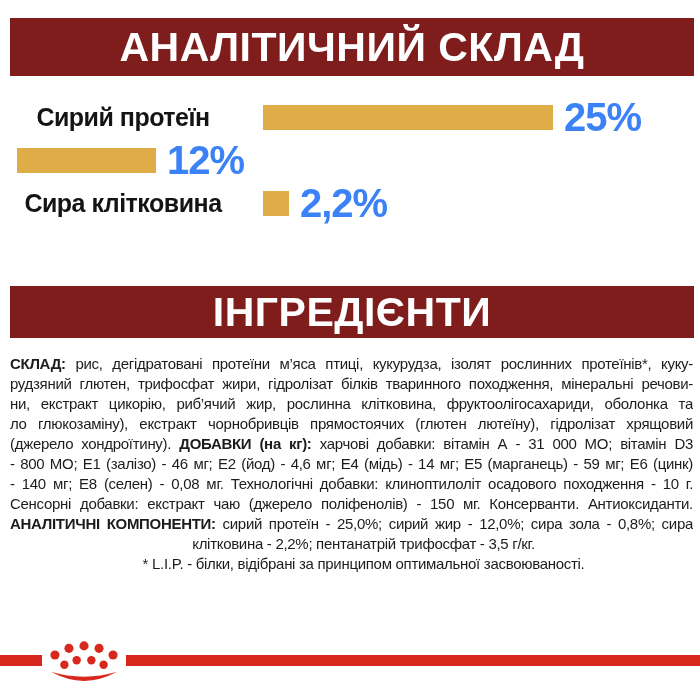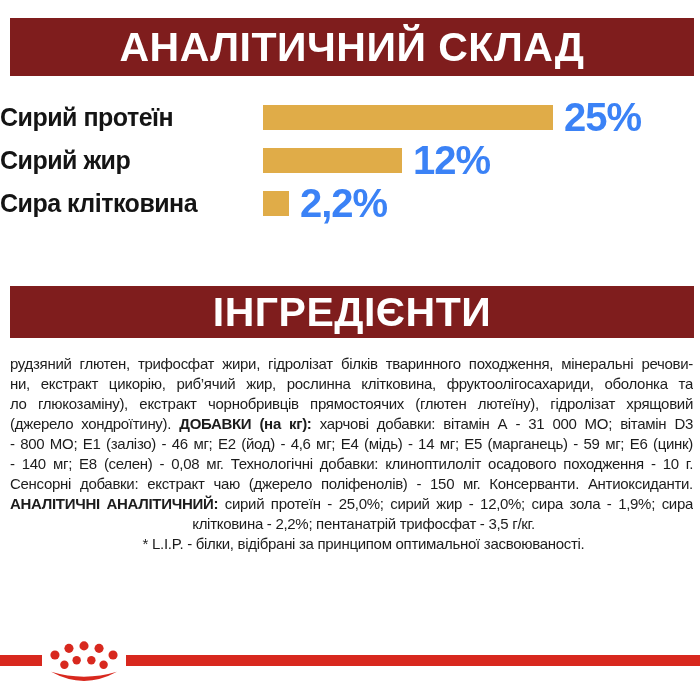--- a/index.html
+++ b/index.html
@@ -8,21 +8,21 @@
 
   
   .band{position:absolute;left:10px;width:684px;background:#7f1d1d;display:flex;align-items:center;justify-content:center;}
   .band1{top:18px;height:58px;}
   .band2{top:286px;height:52px;}
   .band .band-title{color:#ffffff;font-weight:700;font-size:41px;letter-spacing:0.5px;white-space:nowrap;}
 
   
   .chart{position:absolute;left:0;top:96px;width:700px;}
   .crow{display:flex;align-items:center;height:43px;}
-  .clabel{width:246px;text-align:left;font-weight:700;font-size:25px;letter-spacing:-0.5px;color:#141414;white-space:nowrap;}
+  .clabel{width:246px;text-align:center;font-weight:700;font-size:25px;letter-spacing:-0.5px;color:#141414;white-space:nowrap;}
   .cbar{height:25px;margin-left:17px;flex:0 0 auto;}
   .cval{margin-left:11px;font-weight:700;font-size:40px;letter-spacing:-1px;color:#3b82f6;white-space:nowrap;}
 
   
   .bodytext{position:absolute;left:10px;top:354px;width:683px;height:250px;overflow:hidden;
             color:#1C1C1C;font-size:15px;line-height:20px;letter-spacing:-0.3px;}
   .tline{text-align:justify;text-align-last:justify;white-space:nowrap;}
   .tline.nojust{text-align:center;text-align-last:auto;margin-left:24px;}
   .tline .bold{font-weight:700;}
 
@@ -41,44 +41,44 @@
     <span class="band-title">АНАЛІТИЧНИЙ СКЛАД</span>
   </div>
 
   <div class="chart" id="chart">
       <div class="crow">
         <div class="clabel">Сирий протеїн</div>
         <div class="cbar" style="width: 290px; background: rgb(224, 172, 72);"></div>
         <div class="cval">25%</div>
       </div>
       <div class="crow">
-        <div class="clabel">Сирий жир</div>
         <div class="cbar" style="width: 139px; background: rgb(224, 172, 72);"></div>
         <div class="cval">12%</div>
       </div>
       <div class="crow">
         <div class="clabel">Сира клітковина</div>
         <div class="cbar" style="width: 26px; background: rgb(224, 172, 72);"></div>
         <div class="cval">2,2%</div>
       </div>
     </div>
 
   <div class="band band2">
     <span class="band-title">ІНГРЕДІЄНТИ</span>
   </div>
 
   <div class="bodytext" id="bodytext">
+      <div class="tline"><span class="bold">СКЛАД:</span><span> рис, дегідратовані протеїни м’яса птиці, кукурудза, ізолят рослинних протеїнів*, куку-</span></div>
       <div class="tline"><span>рудзяний глютен, трифосфат жири, гідролізат білків тваринного походження, мінеральні речови-</span></div>
       <div class="tline"><span>ни, екстракт цикорію, риб’ячий жир, рослинна клітковина, фруктоолігосахариди, оболонка та</span></div>
       <div class="tline"><span>ло глюкозаміну), екстракт чорнобривців прямостоячих (глютен лютеїну), гідролізат хрящовий</span></div>
       <div class="tline"><span>(джерело хондроїтину). </span><span class="bold">ДОБАВКИ (на кг):</span><span> харчові добавки: вітамін А - 31 000 МО; вітамін D3</span></div>
       <div class="tline"><span>- 800 МО; Е1 (залізо) - 46 мг; Е2 (йод) - 4,6 мг; Е4 (мідь) - 14 мг; Е5 (марганець) - 59 мг; Е6 (цинк)</span></div>
       <div class="tline"><span>- 140 мг; Е8 (селен) - 0,08 мг. Технологічні добавки: клиноптилоліт осадового походження - 10 г.</span></div>
       <div class="tline"><span>Сенсорні добавки: екстракт чаю (джерело поліфенолів) - 150 мг. Консерванти. Антиоксиданти.</span></div>
-      <div class="tline"><span class="bold">АНАЛІТИЧНІ АНАЛІТИЧНИЙ:</span><span> сирий протеїн - 25,0%; сирий жир - 12,0%; сира зола - 1,9%; сира</span></div>
+      <div class="tline"><span class="bold">АНАЛІТИЧНІ КОМПОНЕНТИ:</span><span> сирий протеїн - 25,0%; сирий жир - 12,0%; сира зола - 0,8%; сира</span></div>
       <div class="tline nojust"><span>клітковина - 2,2%; пентанатрій трифосфат - 3,5 г/кг.</span></div>
       <div class="tline nojust"><span>* L.I.P. - білки, відібрані за принципом оптимальної засвоюваності.</span></div>
     </div>
 
   <div class="red-line"></div>
   <div class="line-gap"></div>
   <svg class="crown" viewBox="0 0 100 60" aria-hidden="true">
     <circle cx="8.5" cy="20" r="6.5"></circle>
     <circle cx="28.5" cy="10.5" r="6.5"></circle>
     <circle cx="50" cy="7" r="6.5"></circle>

